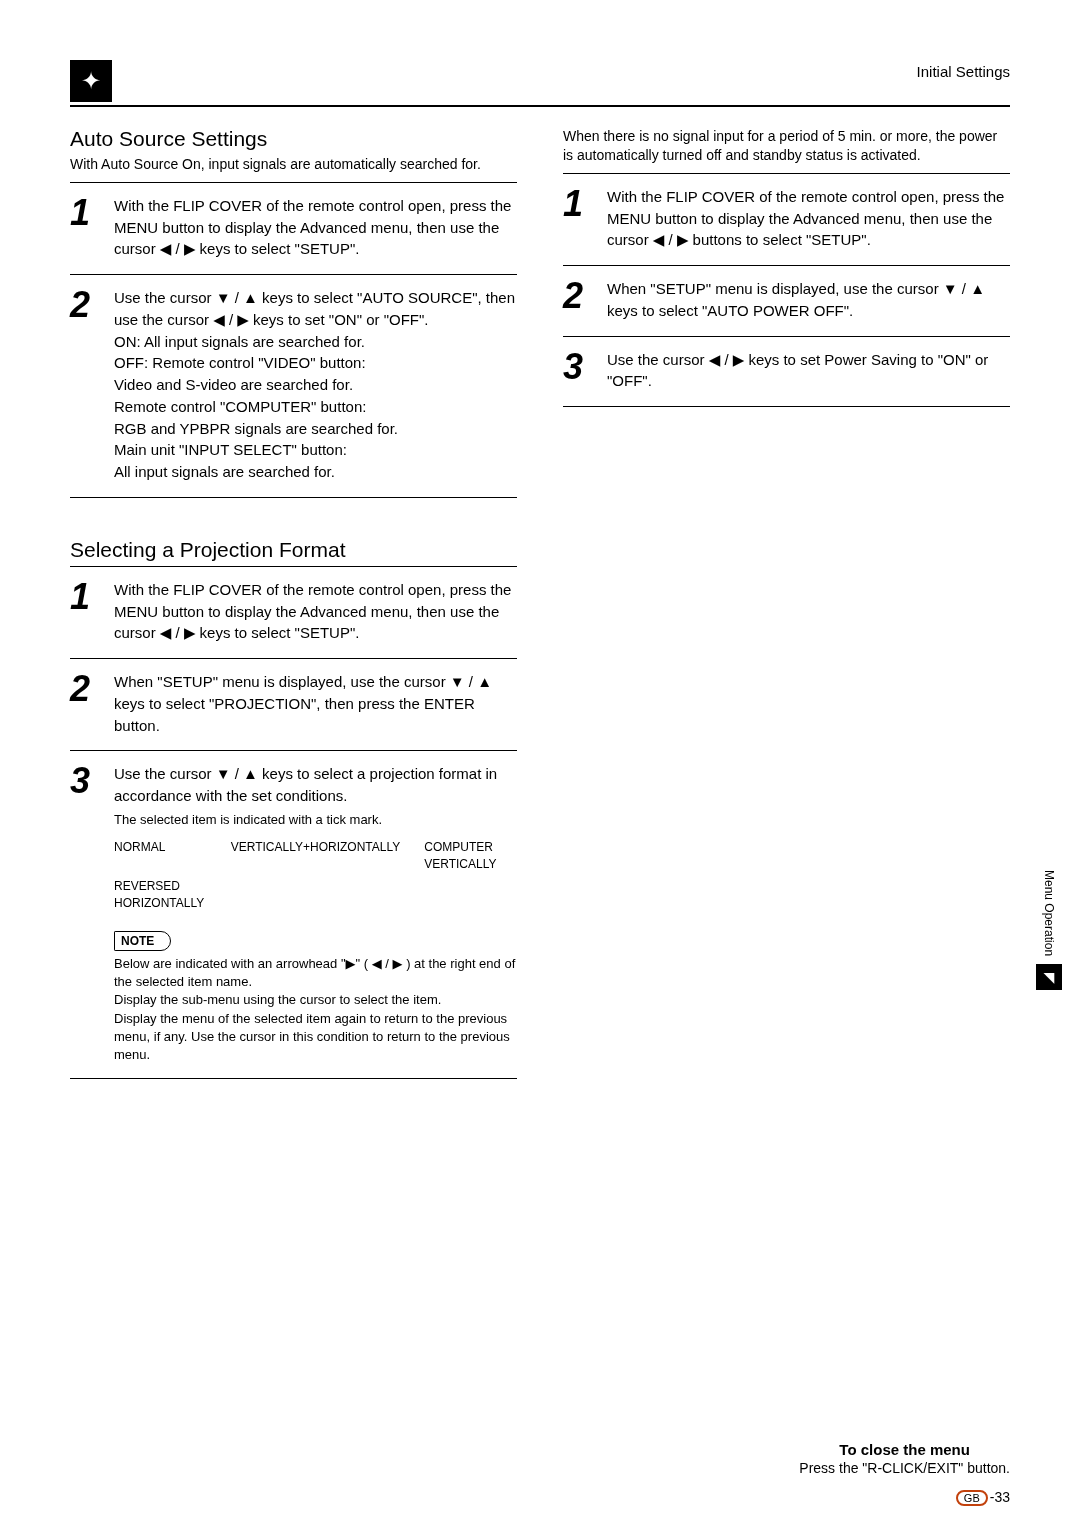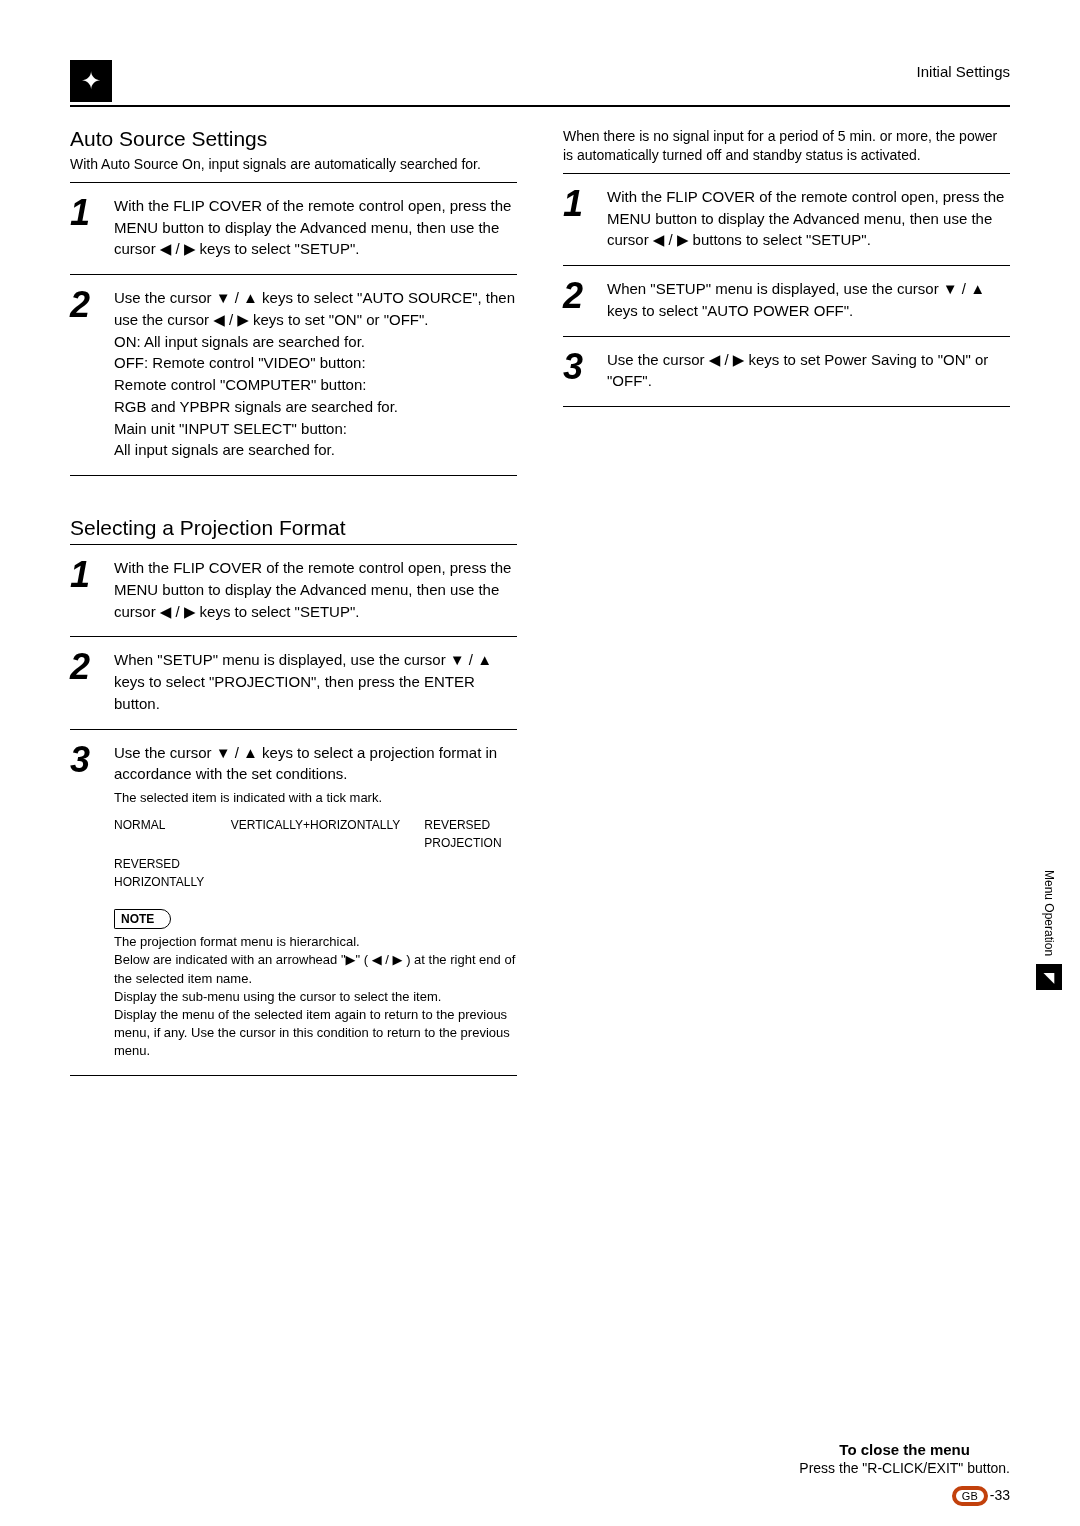--- a/index.html
+++ b/index.html
@@ -126,21 +126,21 @@
   }
   .footer-title { font-weight: bold; margin-bottom: 2px; font-size: 15px;}
   .page-num {
     position: absolute;
     right: 70px;
     bottom: 20px;
     font-size: 14px;
   }
   .gb-pill {
     display: inline-block;
-    border: 4px solid #c2410c;
+    border: 2px solid #c2410c;
     border-radius: 10px;
     padding: 0 6px;
     font-size: 11px;
     margin-right: 2px;
   }
 </style>
 </head>
 <body>
 
 <div class="logo">
@@ -161,20 +161,21 @@
         <div class="step-num">1</div>
         <div class="step-body">With the FLIP COVER of the remote control open, press the MENU button to display the Advanced menu, then use the cursor ◀ / ▶ keys to select "SETUP".</div>
       </div>
       <div class="step-rule"></div>
       <div class="step">
         <div class="step-num">2</div>
         <div class="step-body">
           <div>Use the cursor  ▼ / ▲ keys to select "AUTO SOURCE", then use the cursor ◀ / ▶ keys to set "ON" or "OFF".</div>
           <div>ON:    All input signals are searched for.</div>
           <div>OFF:  Remote control "VIDEO" button:</div>
+          <div>           Video and S-video are searched for.</div>
           <div>           Remote control "COMPUTER" button:</div>
           <div>           RGB and YPBPR signals are searched for.</div>
           <div>           Main unit "INPUT SELECT" button:</div>
           <div>           All input signals are searched for.</div>
         </div>
       </div>
       <div class="step-rule"></div>
     </div>
 
     <div class="section-gap">
@@ -191,25 +192,24 @@
       </div>
       <div class="step-rule"></div>
       <div class="step">
         <div class="step-num">3</div>
         <div class="step-body">
           <div>Use the cursor  ▼ / ▲ keys to select a projection format in accordance with the set conditions.</div>
           <div class="small" style="margin-top:4px;">The selected item is indicated with a tick mark.</div>
           <div class="formats">
             <div>NORMAL</div>
             <div>VERTICALLY+HORIZONTALLY</div>
-            <div>REVERSED PROJECTION</div>
+            <div>COMPUTER VERTICALLY</div>
             <div>REVERSED HORIZONTALLY</div>
           </div>
           <div class="note-tag">NOTE</div>
-          <div class="small">The projection format menu is hierarchical.</div>
           <div class="small">Below are indicated with an arrowhead "▶" ( ◀ / ▶ ) at the right end of the selected item name.</div>
           <div class="small">Display the sub-menu using the cursor to select the item.</div>
           <div class="small">Display the menu of the selected item again to return to the previous menu, if any. Use the cursor in this condition to return to the previous menu.</div>
         </div>
       </div>
       <div class="step-rule"></div>
     </div>
 
   </div>
 

